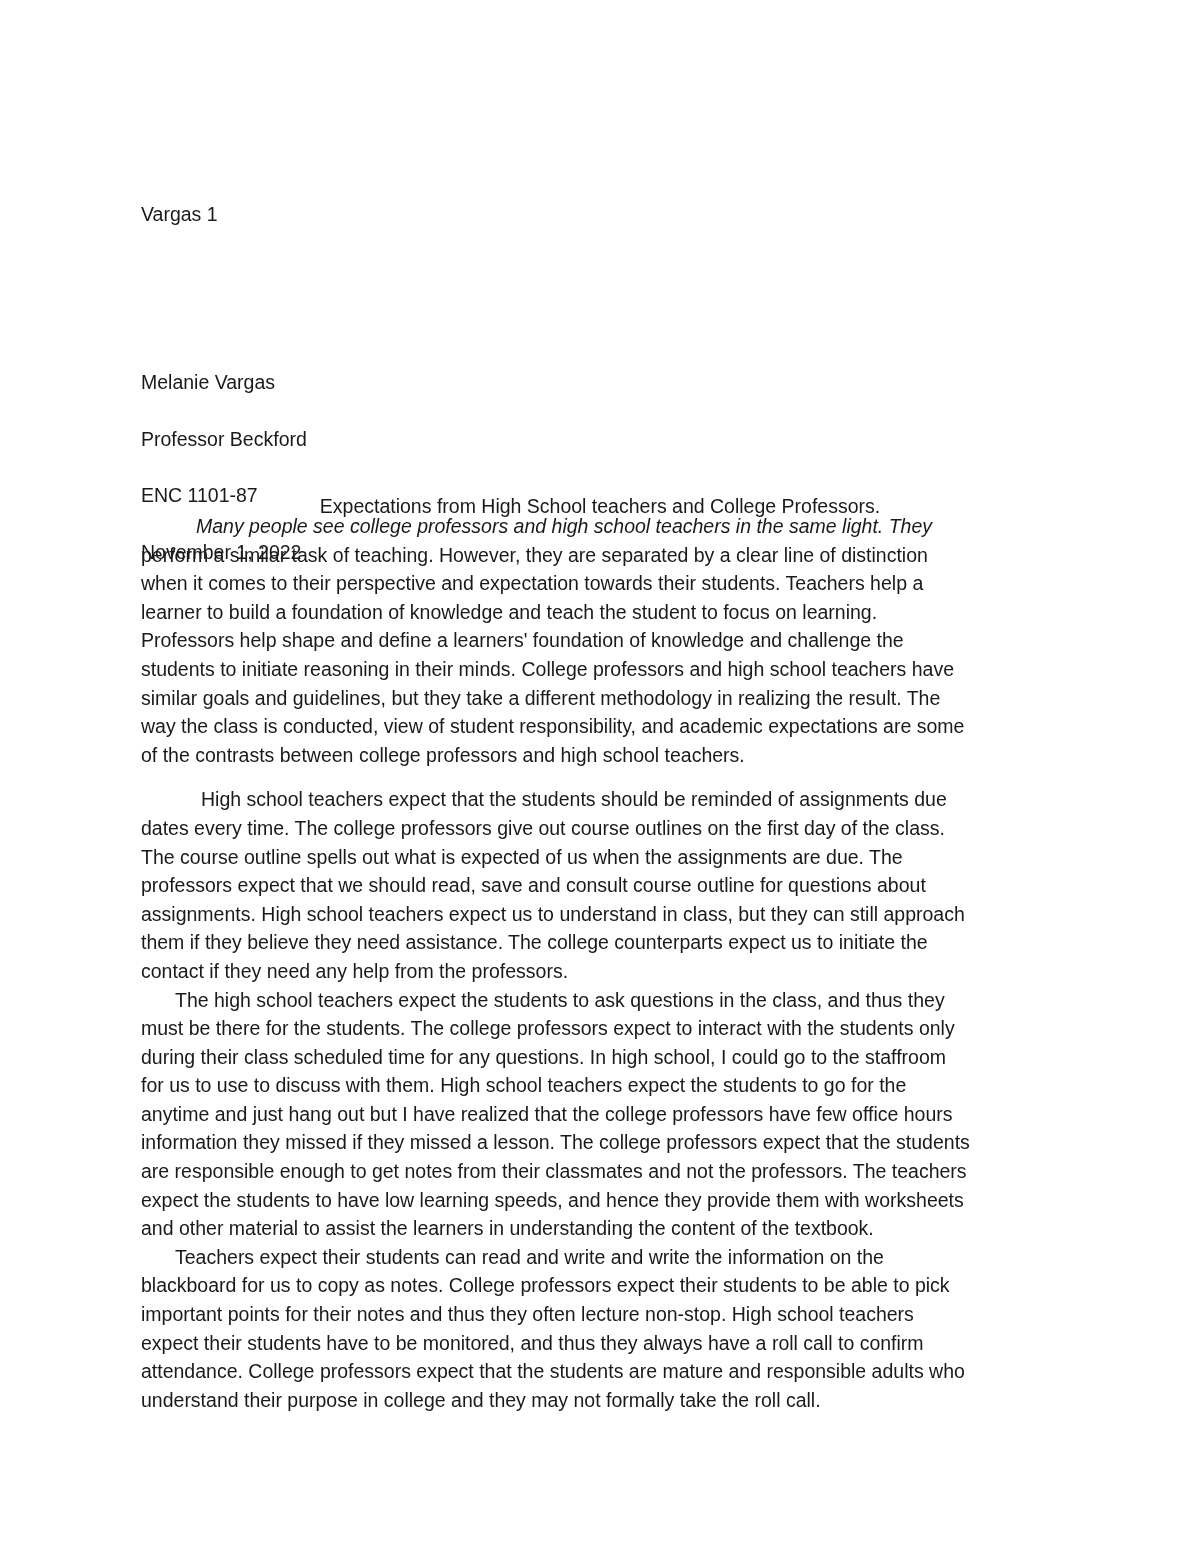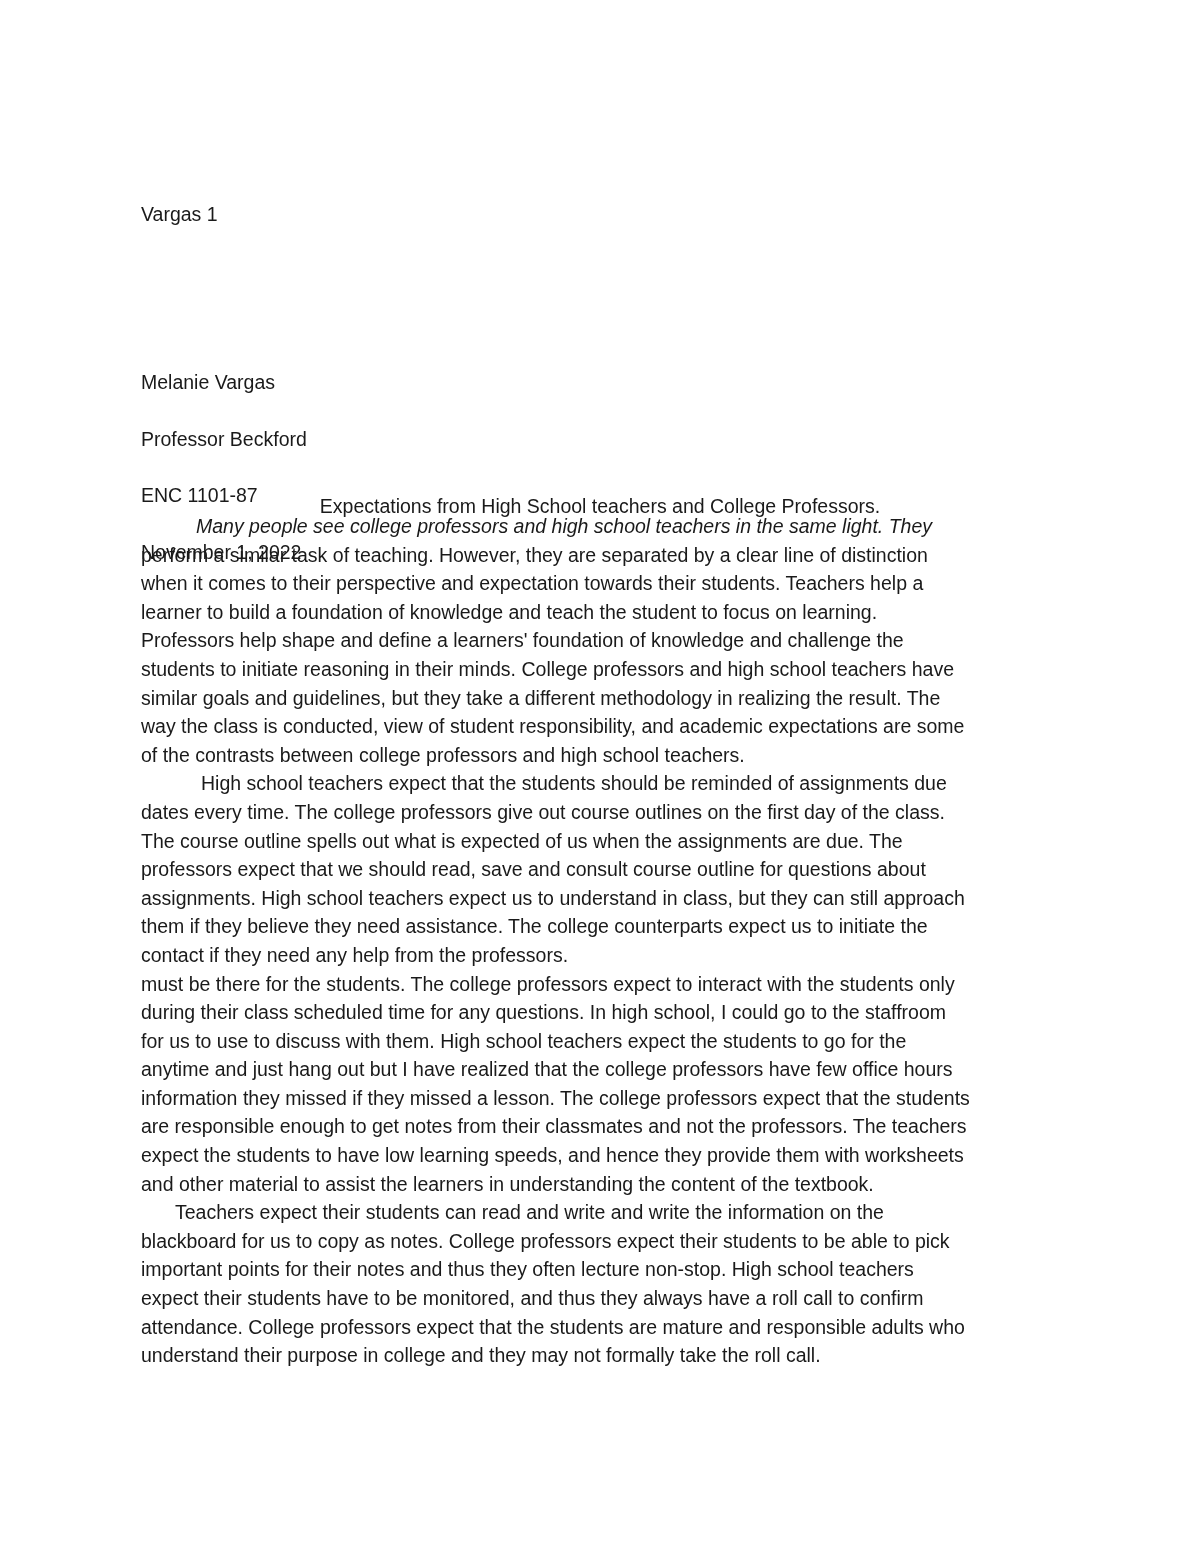--- a/index.html
+++ b/index.html
@@ -10,21 +10,21 @@
       font-family: "Liberation Sans", sans-serif;
       font-size: 19.5px;
     }
     .header-label { position: absolute; left: 141px; top: 202px; line-height: 24px; }
     .heading-block { position: absolute; left: 141px; top: 342px; }
     .heading-block div { height: 28.5px; line-height: 24px; white-space: nowrap; margin-top: 28px; }
     .title { position: absolute; left: 0; width: 1200px; top: 486px; text-align: center; line-height: 24px; padding-left: 0; box-sizing: border-box; margin-top: 8px; }
     .body { position: absolute; left: 141px; top: 514px; width: 930px; }
     .line { height: 28.6px; line-height: 24px; white-space: nowrap; }
     .indent { padding-left: 55px; font-style: italic; }
-    .indent2 { padding-left: 60px; }
+    .indent2 { padding-left: 60px; margin-top: 16px; }
     .indent3 { padding-left: 34px; }
   </style>
 </head>
 <body>
 
 <div class="page">
   <div class="header-label">Vargas 1</div>
 
   <div class="heading-block">
     <div>Melanie Vargas</div>
@@ -50,20 +50,21 @@
     <div>
       <div class="line indent2">High school teachers expect that the students should be reminded of assignments due</div>
       <div class="line">dates every time. The college professors give out course outlines on the first day of the class.</div>
       <div class="line">The course outline spells out what is expected of us when the assignments are due. The</div>
       <div class="line">professors expect that we should read, save and consult course outline for questions about</div>
       <div class="line">assignments. High school teachers expect us to understand in class, but they can still approach</div>
       <div class="line">them if they believe they need assistance. The college counterparts expect us to initiate the</div>
       <div class="line">contact if they need any help from the professors.</div>
     </div>
     <div>
+      <div class="line indent3">The high school teachers expect the students to ask questions in the class, and thus they</div>
       <div class="line">must be there for the students. The college professors expect to interact with the students only</div>
       <div class="line">during their class scheduled time for any questions. In high school, I could go to the staffroom</div>
       <div class="line">for us to use to discuss with them. High school teachers expect the students to go for the</div>
       <div class="line">anytime and just hang out but I have realized that the college professors have few office hours</div>
       <div class="line">information they missed if they missed a lesson. The college professors expect that the students</div>
       <div class="line">are responsible enough to get notes from their classmates and not the professors. The teachers</div>
       <div class="line">expect the students to have low learning speeds, and hence they provide them with worksheets</div>
       <div class="line">and other material to assist the learners in understanding the content of the textbook.</div>
     </div>
     <div>

